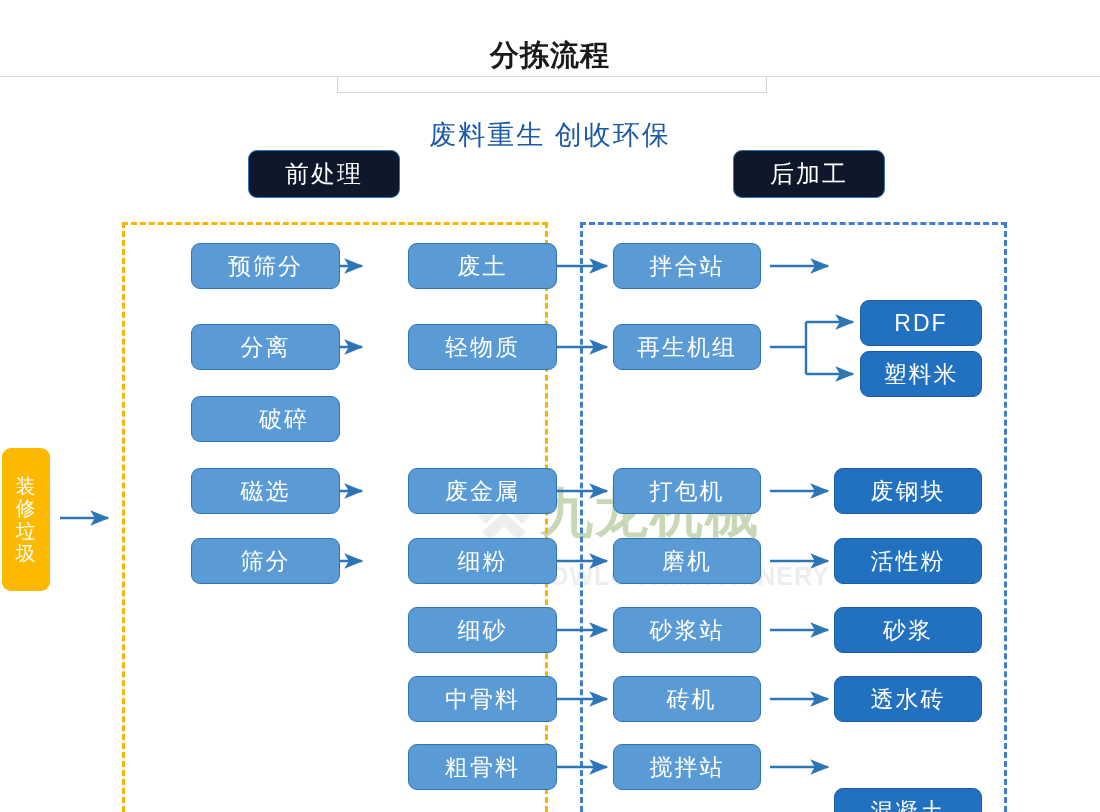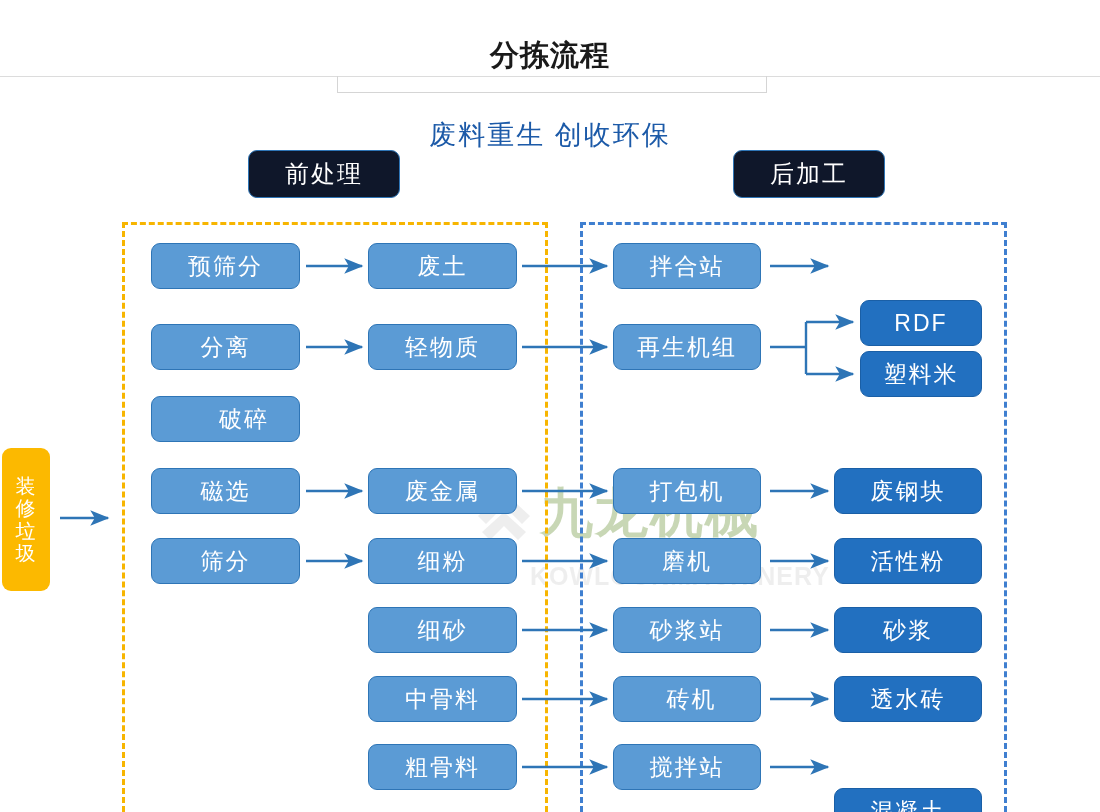--- a/index.html
+++ b/index.html
@@ -52,21 +52,21 @@
      display:flex;align-items:center;justify-content:center;
      line-height:1.12;letter-spacing:1px;}
   .source span{display:block;writing-mode:horizontal-tb;text-align:center;}
 
   
   .node{position:absolute;height:46px;border-radius:9px;color:#ffffff;
      display:flex;align-items:center;justify-content:center;
      font-size:23px;letter-spacing:2px;box-sizing:border-box;white-space:nowrap;}
   .node.light{background:#5b9bd5;border:1px solid #2e75b6;}
   .node.dark{background:#2270c0;border:1px solid #1a5fa6;}
-  .node.w149{width:149px;}
+  .node.w149{width:149px;margin-left:40px;}
   .node.w148{width:148px;}
 
   
   .arrows{position:absolute;left:0;top:0;width:1100px;height:812px;
      pointer-events:none;}
 </style>
 </head>
 <body>
 
 <div class="stage">

